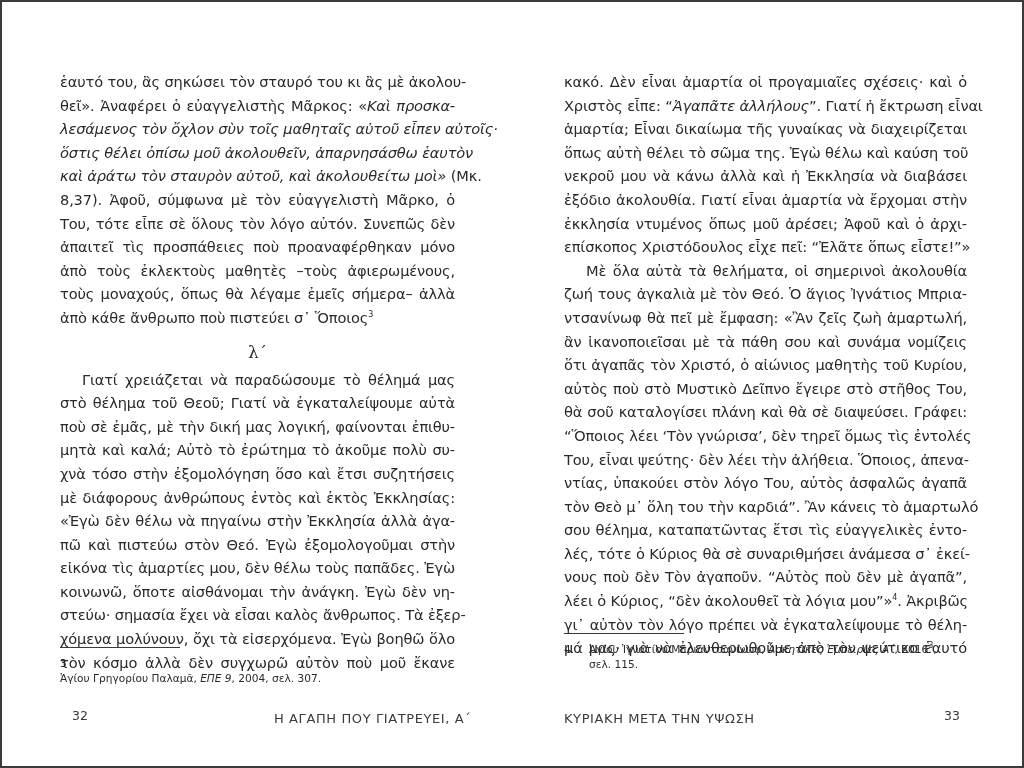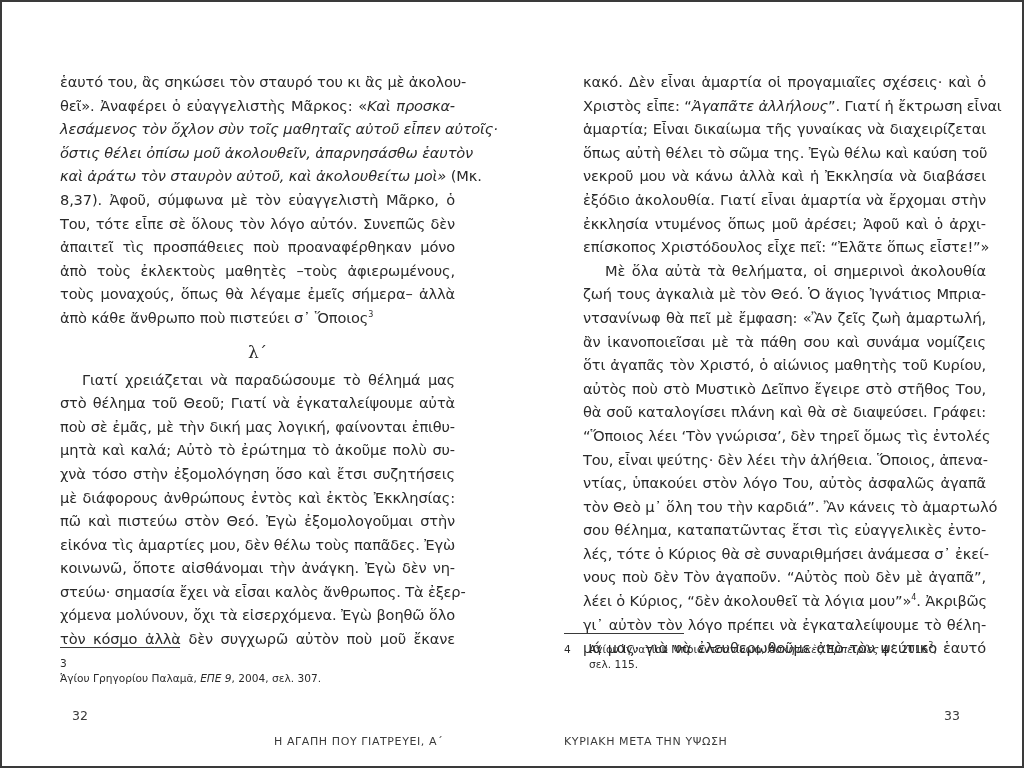--- a/index.html
+++ b/index.html
@@ -25,21 +25,21 @@
     .page.left { left: 2px; width: 510px; }
     .page.right { left: 512px; width: 510px; }
     .text-block {
       position: absolute;
       font-size: 14.6px;
       line-height: 23.6px;
       text-align: justify;
       letter-spacing: -0.15px;
     }
     .page.left .text-block { left: 58px; top: 70px; width: 395px; }
-    .page.right .text-block { left: 52px; top: 70px; width: 403px; margin-left: 19px; }
+    .page.right .text-block { left: 52px; top: 70px; width: 403px; }
     .text-block .line { display: block; text-align: justify; text-align-last: justify; white-space: nowrap; }
     .text-block .line.last { text-align-last: left; }
     .section-mark {
       display: block; text-align: center; font-family: "DejaVu Serif", serif;
       font-size: 17px; line-height: 24px; margin: 10px 0 4px 0;
     }
     i { font-style: italic; }
     sup { font-size: 8px; line-height: 0; vertical-align: super; }
     .fn-rule {
       position: absolute; height: 1px; background: #3a3a3a; width: 120px;
@@ -50,21 +50,21 @@
       position: absolute; font-size: 10.6px; line-height: 15px; color: #2a2a2a;
     }
     .page.left .footnote { left: 58px; top: 656px; width: 400px; }
     .page.right .footnote { left: 52px; top: 642px; width: 405px; }
     .footnote .fn-num { display: inline-block; width: 25px; }
     .footnote .fn-body { display: inline-block; vertical-align: top; width: 378px; }
     .folio {
       position: absolute; top: 708px; font-size: 12.5px; color: #3a3a3a;
     }
     .running-head {
-      position: absolute; top: 711px; font-size: 11px; letter-spacing: 0.6px; color: #3a3a3a; margin-top: 24px;
+      position: absolute; top: 711px; font-size: 13px; letter-spacing: 0.6px; color: #3a3a3a;
     }
     .page.left .folio { left: 70px; }
     .page.left .running-head { left: 272px; }
     .page.right .running-head { left: 52px; }
     .page.right .folio { left: 432px; }
   </style>
 </head>
 <body>
 
 <div class="page left">
@@ -82,20 +82,21 @@
     <span class="line last"><span>ἀπὸ κάθε ἄνθρωπο ποὺ πιστεύει σ᾿ Ὅποιος</span><sup>3</sup></span>
 
     <span class="section-mark">λ΄</span>
 
     <span class="line" style="text-indent:22px">Γιατί χρειάζεται νὰ παραδώσουμε τὸ θέλημά μας</span>
     <span class="line">στὸ θέλημα τοῦ Θεοῦ; Γιατί νὰ ἐγκαταλείψουμε αὐτὰ</span>
     <span class="line">ποὺ σὲ ἐμᾶς, μὲ τὴν δική μας λογική, φαίνονται ἐπιθυ-</span>
     <span class="line">μητὰ καὶ καλά; Αὐτὸ τὸ ἐρώτημα τὸ ἀκοῦμε πολὺ συ-</span>
     <span class="line">χνὰ τόσο στὴν ἐξομολόγηση ὅσο καὶ ἔτσι συζητήσεις</span>
     <span class="line">μὲ διάφορους ἀνθρώπους ἐντὸς καὶ ἐκτὸς Ἐκκλησίας:</span>
+    <span class="line">«Ἐγὼ δὲν θέλω νὰ πηγαίνω στὴν Ἐκκλησία ἀλλὰ ἀγα-</span>
     <span class="line">πῶ καὶ πιστεύω στὸν Θεό. Ἐγὼ ἐξομολογοῦμαι στὴν</span>
     <span class="line">εἰκόνα τὶς ἁμαρτίες μου, δὲν θέλω τοὺς παπᾶδες. Ἐγὼ</span>
     <span class="line">κοινωνῶ, ὅποτε αἰσθάνομαι τὴν ἀνάγκη. Ἐγὼ δὲν νη-</span>
     <span class="line">στεύω· σημασία ἔχει νὰ εἶσαι καλὸς ἄνθρωπος. Τὰ ἐξερ-</span>
     <span class="line">χόμενα μολύνουν, ὄχι τὰ εἰσερχόμενα. Ἐγὼ βοηθῶ ὅλο</span>
     <span class="line">τὸν κόσμο ἀλλὰ δὲν συγχωρῶ αὐτὸν ποὺ μοῦ ἔκανε</span>
   </div>
 
   <div class="fn-rule"></div>
   <div class="footnote">

